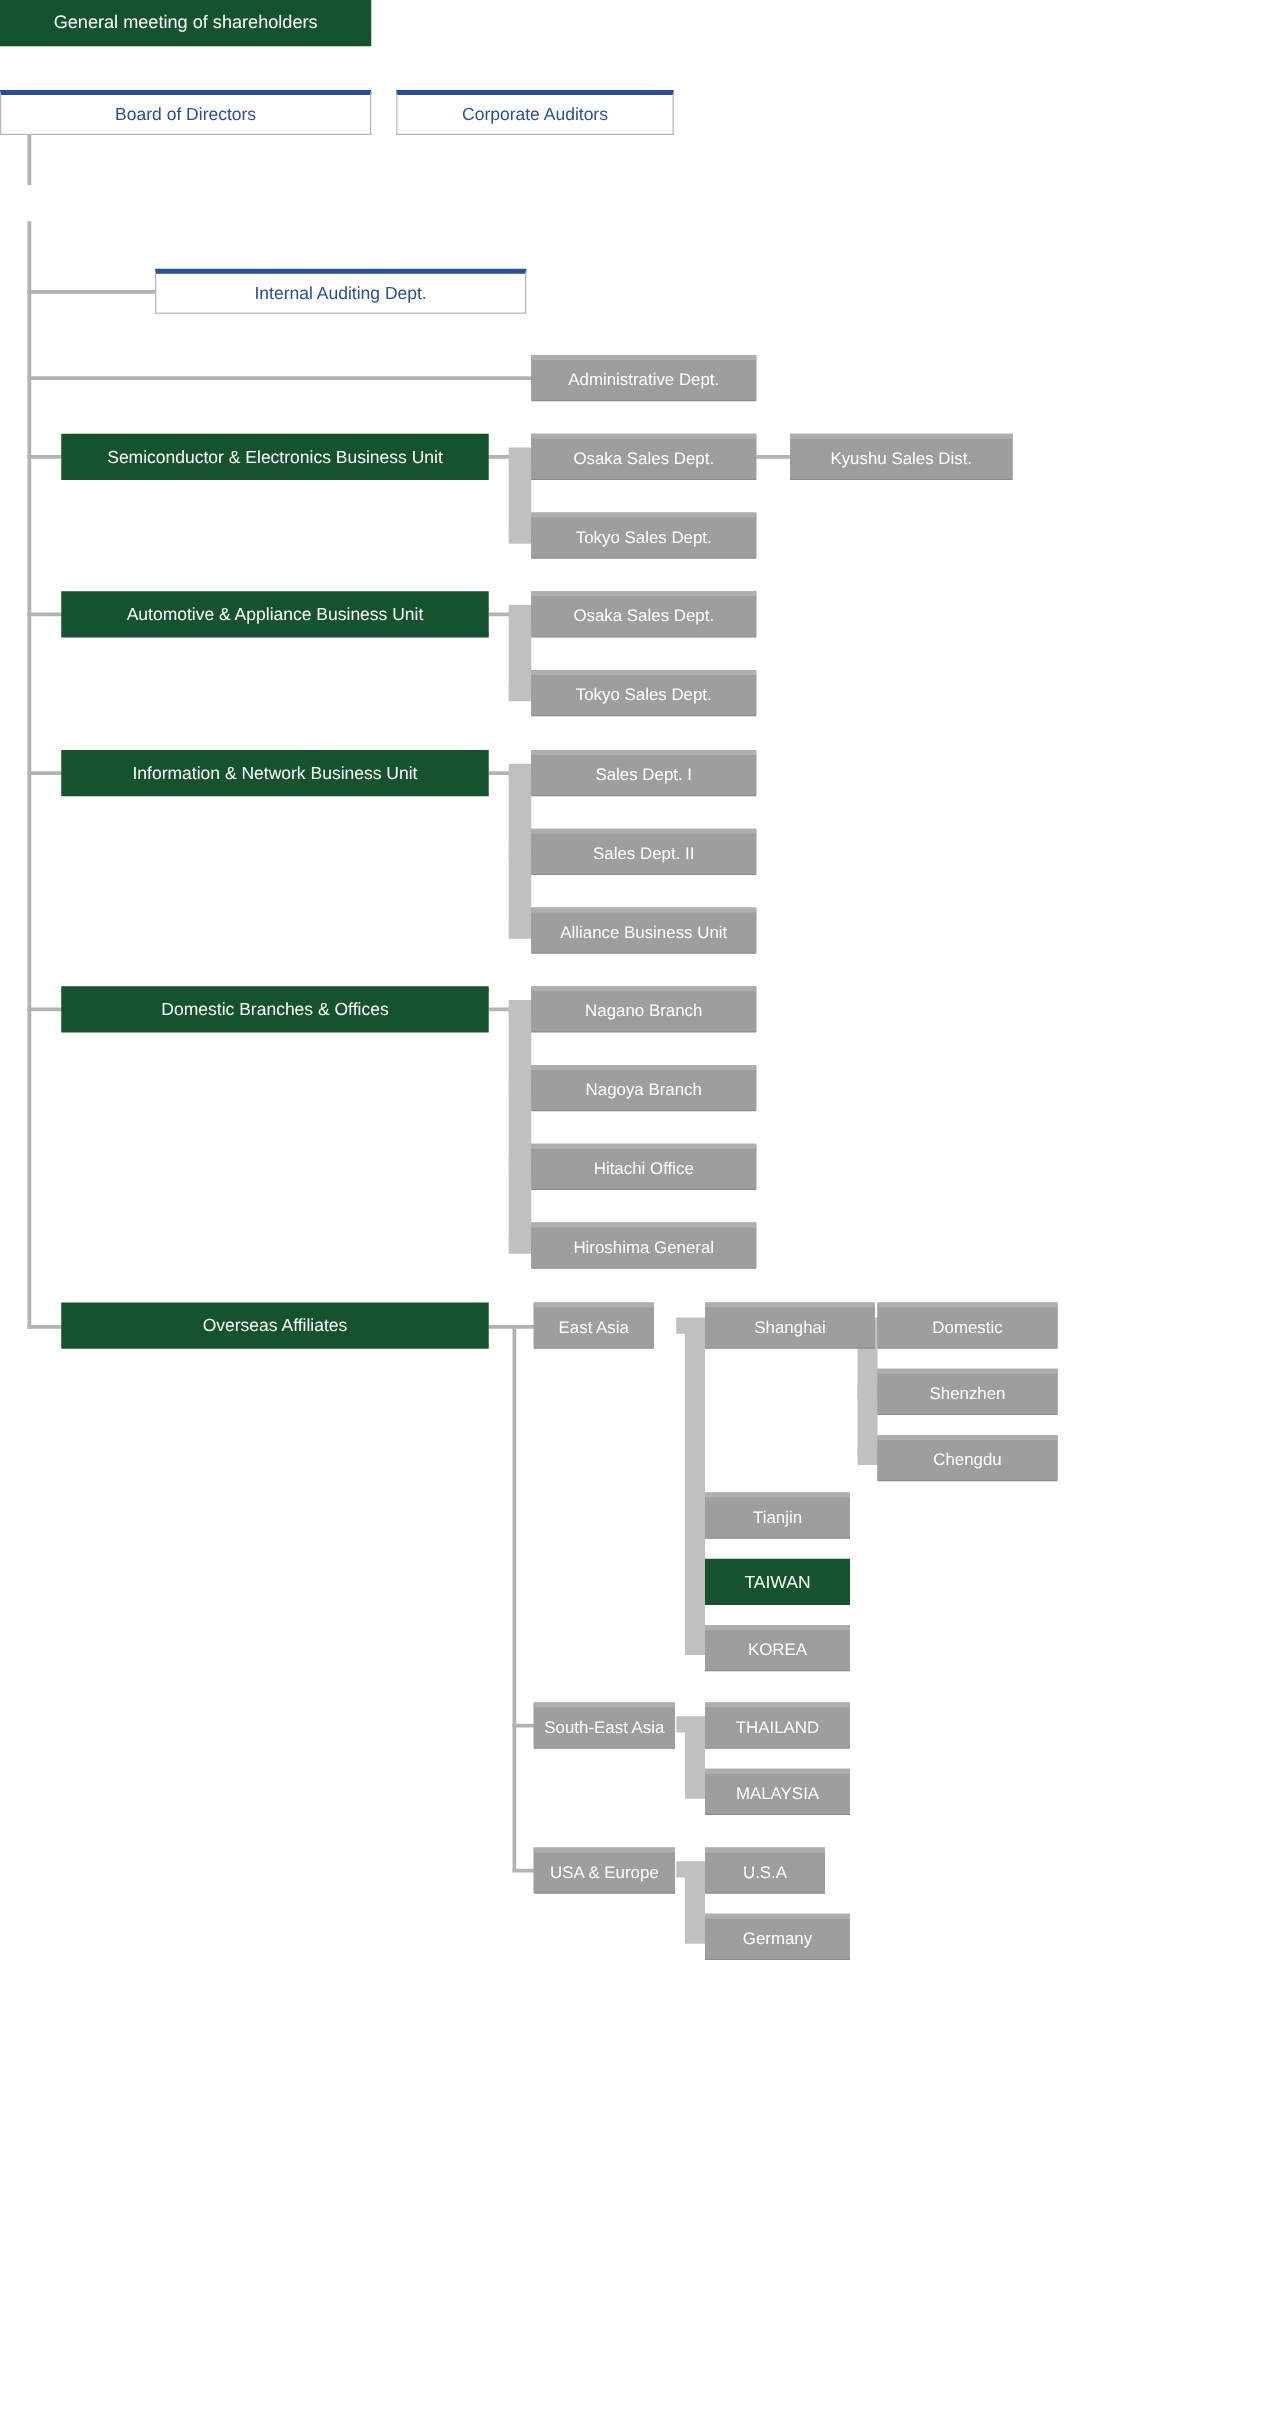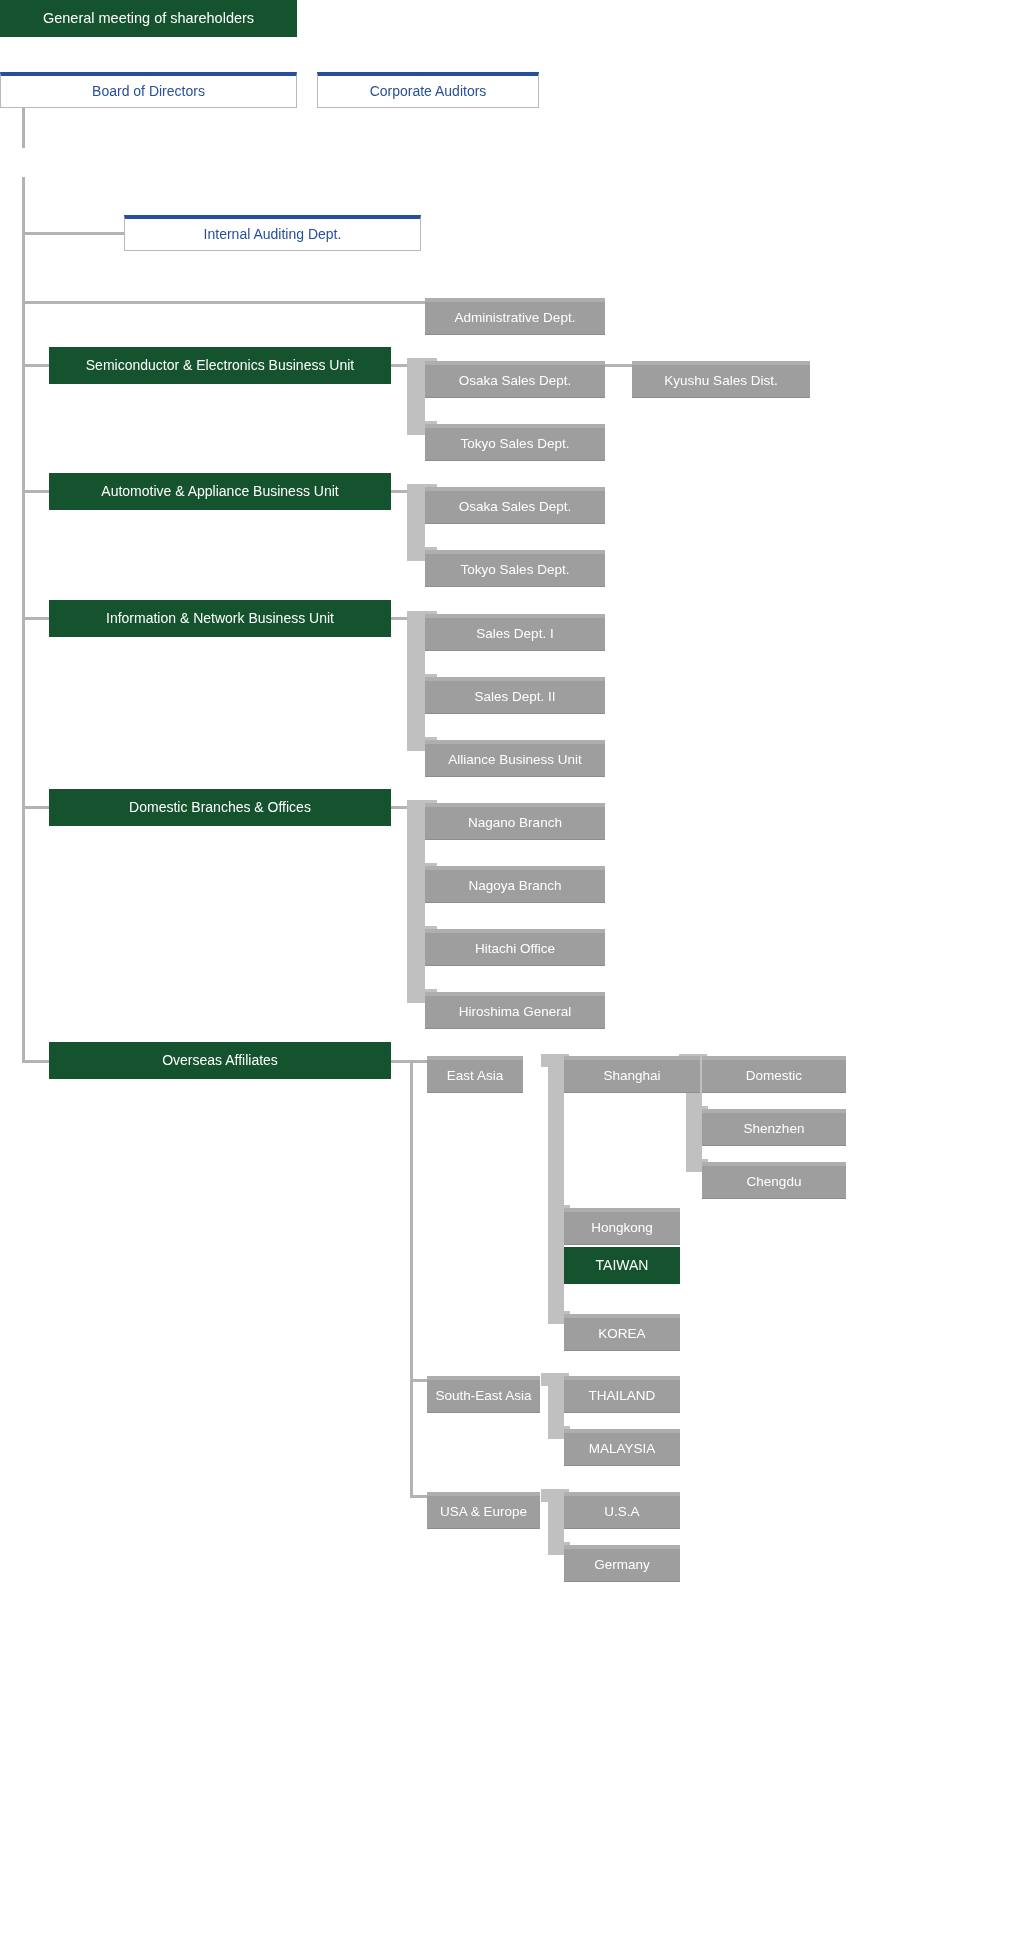--- a/index.html
+++ b/index.html
@@ -60,21 +60,20 @@
   }
 
   
   .node.grey {
     background: #9e9e9e;
     color: #ffffff;
     font-size: 13.5px;
     border: none;
     border-top: 4px solid #aeaeae;
     box-shadow: 0 1px 0 0 #8d8d8d;
-    margin-top: 14px;
   }
 
   .node span { display: block; padding: 0 6px; }
 </style>
 </head>
 <body>
 
 <div id="chart-root">
 
   <div class="conn conn-thin" style="left:22px; top:106px; width:3px; height:42px;"></div>
@@ -229,21 +228,21 @@
   <div class="node grey" style="left:702px; top:1042px; width:144px; height:36px;">
     <span>Domestic</span>
   </div>
   <div class="node grey" style="left:702px; top:1095px; width:144px; height:36px;">
     <span>Shenzhen</span>
   </div>
   <div class="node grey" style="left:702px; top:1148px; width:144px; height:36px;">
     <span>Chengdu</span>
   </div>
   <div class="node grey" style="left:564px; top:1194px; width:116px; height:36px;">
-    <span>Hongkong</span>
+    <span>Tianjin</span>
   </div>
   <div class="node navy" style="left:564px; top:1247px; width:116px; height:37px;">
     <span>TAIWAN</span>
   </div>
   <div class="node grey" style="left:564px; top:1300px; width:116px; height:36px;">
     <span>KOREA</span>
   </div>
 
   <div class="node grey" style="left:427px; top:1362px; width:113px; height:36px;">
     <span>South-East Asia</span>
@@ -251,20 +250,20 @@
   <div class="node grey" style="left:564px; top:1362px; width:116px; height:36px;">
     <span>THAILAND</span>
   </div>
   <div class="node grey" style="left:564px; top:1415px; width:116px; height:36px;">
     <span>MALAYSIA</span>
   </div>
 
   <div class="node grey" style="left:427px; top:1478px; width:113px; height:36px;">
     <span>USA &amp; Europe</span>
   </div>
-  <div class="node grey" style="left:564px; top:1478px; width:116px; height:36px;">
+  <div class="node grey" style="left:564px; top:1478px; width:96px; height:36px;">
     <span>U.S.A</span>
   </div>
   <div class="node grey" style="left:564px; top:1531px; width:116px; height:36px;">
     <span>Germany</span>
   </div>
 
 </div>
 
 </body></html>

